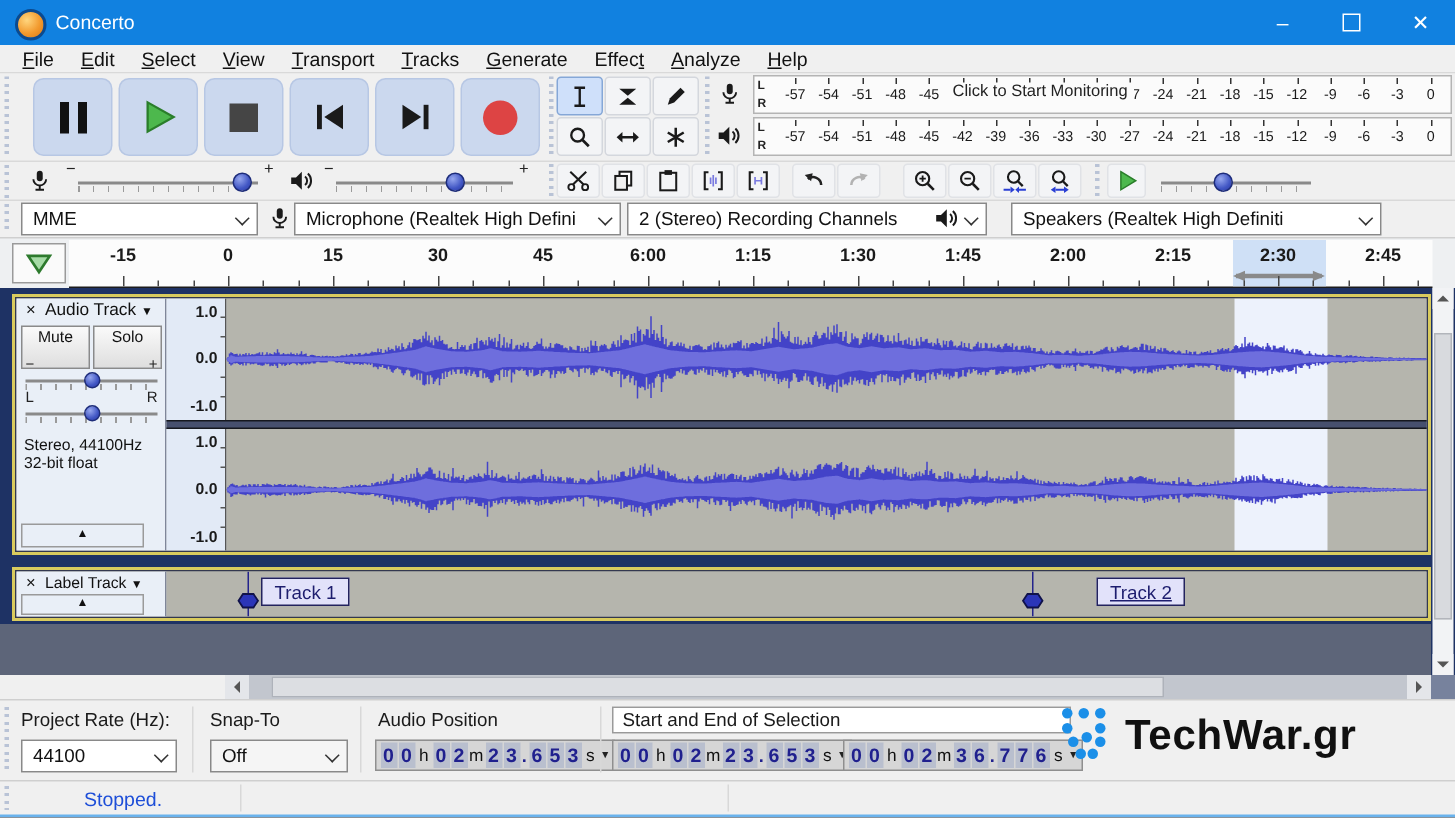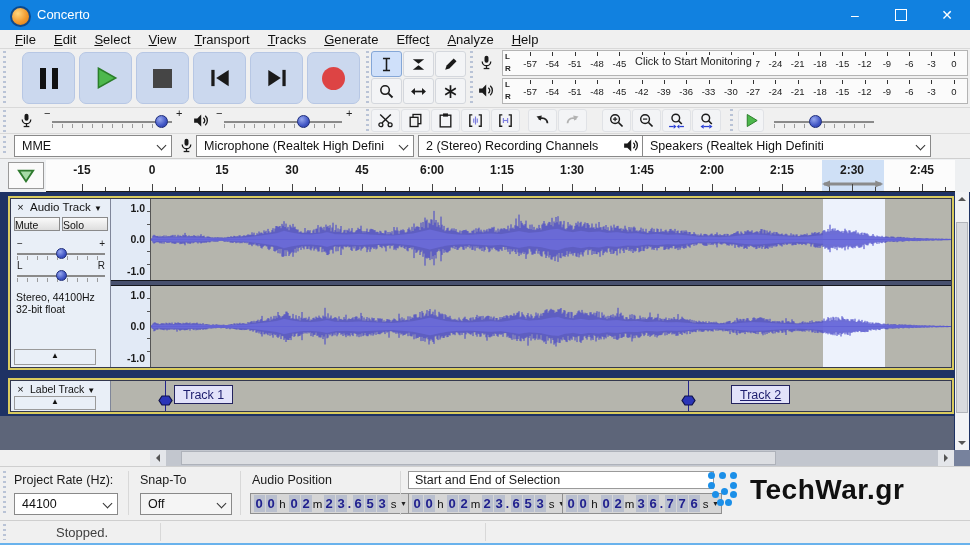--- a/index.html
+++ b/index.html
@@ -62,22 +62,22 @@
   #trackarea{position:absolute;left:0;top:192px;width:970px;height:258px;background:#1e3264;}
   #below-tracks{position:absolute;left:0;top:224px;width:954px;height:34px;background:#5d6579;}
   .trackwrap{position:absolute;left:8px;width:946px;background:#d9cb5e;padding:2px;box-sizing:border-box;}
   #audio-track{top:4px;height:174px;}
   #label-track{top:186px;height:36px;}
   .trackinner{position:relative;width:100%;height:100%;border:1px solid #33384f;box-sizing:border-box;background:#b5b5ad;}
   .tpanel{position:absolute;left:0;top:0;bottom:0;width:100px;background:#e9eff7;border-right:1px solid #7f8699;box-sizing:border-box;}
   .tclose{position:absolute;left:3px;top:2px;width:13px;height:13px;font-size:11px;line-height:12px;text-align:center;color:#111;}
   .ttitle{position:absolute;left:19px;top:2px;font-size:11.5px;color:#111;white-space:nowrap;}
   .tcaret{font-size:8px;}
-  .mini-btn{position:absolute;height:14px;border:1px solid #8a8a8a;background:linear-gradient(#fafafa,#dedede);
-            font-size:10.5px;line-height:14px;color:#111;box-sizing:border-box;}
+  .mini-btn{position:absolute;height:29px;border:1px solid #8a8a8a;background:linear-gradient(#fafafa,#dedede);
+            font-size:10.5px;text-align:center;line-height:14px;color:#111;box-sizing:border-box;}
   .pslider{position:absolute;left:6px;width:88px;height:22px;}
   .pslider .sl-sign{top:-3px;font-size:10px;}
   .collapse-btn{position:absolute;left:3px;bottom:2px;width:80px;height:14px;border:1px solid #9a9a9a;
                 background:#e9eff7;text-align:center;line-height:12px;font-size:8px;color:#111;}
   .tinfo{position:absolute;left:5px;font-size:10.5px;color:#111;white-space:nowrap;}
   .vruler{position:absolute;left:100px;width:40px;background:#e2eaf6;border-right:1px solid #555;box-sizing:border-box;}
   .vr-label{position:absolute;right:5px;font-size:10.5px;font-weight:bold;color:#1a1a1a;}
   .vr-tick{position:absolute;right:0;width:3px;height:1px;background:#555;}
   .wavebox{position:absolute;left:140px;right:0;background:#b5b5ad;overflow:hidden;}
   .wave-sel{position:absolute;top:0;bottom:0;background:#edf2fc;}
@@ -110,21 +110,21 @@
   .tf-ar{display:inline-block;font-size:7px;color:#222;margin-left:1px;}
   #sel-header{position:absolute;left:408px;top:4px;width:306px;height:18px;background:#fff;border:1px solid #9a9a9a;
               font-size:12.5px;color:#1a1a1a;line-height:16px;padding-left:6px;box-sizing:border-box;}
   
   #watermark{position:absolute;left:708px;top:470px;width:258px;height:46px;}
   #wm-dots{position:absolute;left:0;top:2px;width:36px;height:36px;}
   #wm-dots i{position:absolute;width:7px;height:7px;border-radius:50%;background:#1b8fe8;}
   #wm-text{position:absolute;left:42px;top:4px;font-size:28px;font-weight:bold;color:#101010;letter-spacing:0.5px;}
   
   #statusbar{position:absolute;left:0;top:520px;width:970px;height:23px;background:#f0f0f0;border-top:1px solid #cfcfcf;box-sizing:border-box;}
-  #status-text{position:absolute;left:56px;top:4px;font-size:13px;color:#404040;}
+  #status-text{position:absolute;left:56px;top:4px;font-size:13px;color:#1d4ed8;}
   #bottom-edge{position:absolute;left:0;top:543px;width:970px;height:2px;background:#69b2ec;}
 </style>
 </head>
 <body>
 
 <svg width="0" height="0" style="position:absolute">
   <defs>
     <symbol id="i-mic" viewBox="0 0 24 24">
         <rect x="9.2" y="2.5" width="5.6" height="10" rx="2.8" fill="#1a1a1a"></rect>
         <path d="M6,10.5 a6,6 0 0 0 12,0" fill="none" stroke="#1a1a1a" stroke-width="1.8"></path>
@@ -576,21 +576,21 @@
     <div class="grip" style="left:3px;top:87px;height:20px"></div>
     <div class="combo" style="left:14px;top:86px;width:158px"><span>MME</span><i class="chev"></i></div>
     <svg class="ic-sm" style="position:absolute;left:178px;top:88px" viewBox="0 0 24 24">
         <use href="#i-mic"></use>
       </svg>
     <div class="combo" style="left:196px;top:86px;width:218px"><span>Microphone (Realtek High Defini</span><i class="chev"></i></div>
     <div class="combo" style="left:418px;top:86px;width:240px"><span>2 (Stereo) Recording Channels</span><i class="chev"></i></div>
     <svg class="ic-sm" style="position:absolute;left:622px;top:88px" viewBox="0 0 24 24">
         <use href="#i-spk"></use>
       </svg>
-    <div class="combo" style="left:642px;top:86px;width:289px"><span>Speakers (Realtek High Definiti</span><i class="chev"></i></div>
+    <div class="combo" style="left:674px;top:86px;width:247px"><span>Speakers (Realtek High Definiti</span><i class="chev"></i></div>
   </div>
 
   <div id="ruler-row">
     <div id="pin-box">
       <svg width="18" height="16" viewBox="0 0 20 16">
           <polygon points="2,2 18,2 10,14" fill="#a6dba6" stroke="#2d7a2d" stroke-width="2"></polygon>
         </svg>
     </div>
     <div id="timeline-ruler">
       <div id="ruler-selection" style="left: 776.381px; width: 61.2407px;"></div>

